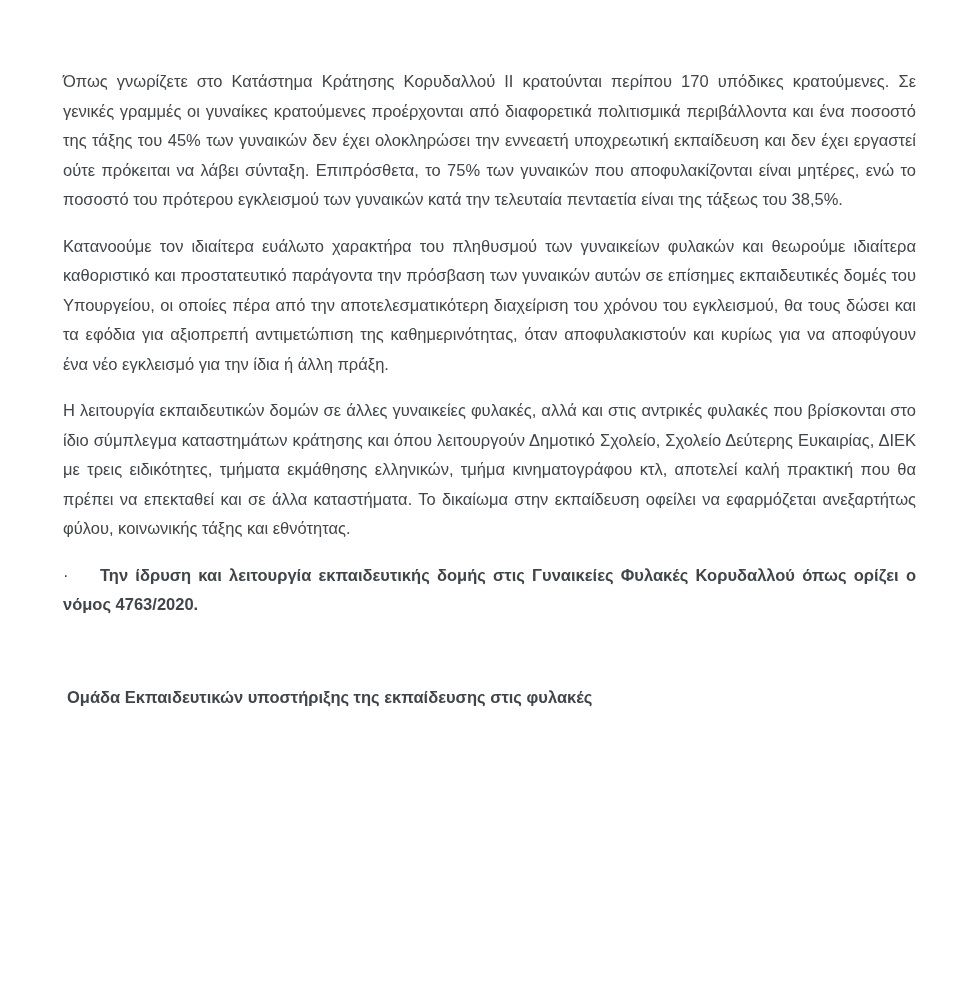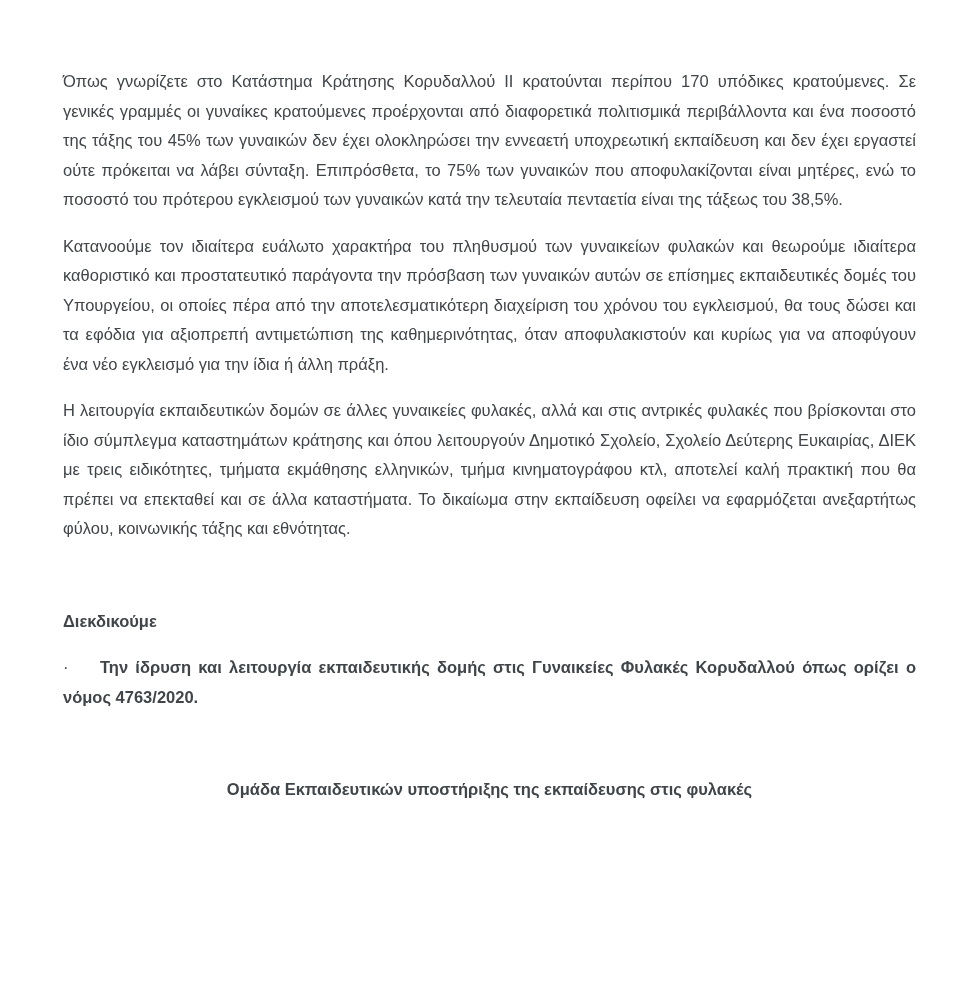--- a/index.html
+++ b/index.html
@@ -35,39 +35,38 @@
     margin: 15px 0 17px 0;
     font-weight: bold;
     text-align: justify;
   }
   .bullet-marker {
     display: inline-block;
     width: 37px;
     font-weight: normal;
   }
   .signature {
-    margin: 10px;
+    margin: 4px;
     padding-top: 46px;
     font-weight: bold;
-    text-align: center;
+    text-align: left;
   }
 </style>
 </head>
 <body>
 
 <div class="doc">
 
   <p class="para">Όπως γνωρίζετε στο Κατάστημα Κράτησης Κορυδαλλού ΙΙ κρατούνται περίπου 170 υπόδικες κρατούμενες. Σε γενικές γραμμές οι γυναίκες κρατούμενες προέρχονται από διαφορετικά πολιτισμικά περιβάλλοντα και ένα ποσοστό της τάξης του 45% των γυναικών δεν έχει ολοκληρώσει την εννεαετή υποχρεωτική εκπαίδευση και δεν έχει εργαστεί ούτε πρόκειται να λάβει σύνταξη. Επιπρόσθετα, το 75% των γυναικών που αποφυλακίζονται είναι μητέρες, ενώ το ποσοστό του πρότερου εγκλεισμού των γυναικών κατά την τελευταία πενταετία είναι της τάξεως του 38,5%.</p>
 
   <p class="para">Κατανοούμε τον ιδιαίτερα ευάλωτο χαρακτήρα του πληθυσμού των γυναικείων φυλακών και θεωρούμε ιδιαίτερα καθοριστικό και προστατευτικό παράγοντα την πρόσβαση των γυναικών αυτών σε επίσημες εκπαιδευτικές δομές του Υπουργείου, οι οποίες πέρα από την αποτελεσματικότερη διαχείριση του χρόνου του εγκλεισμού, θα τους δώσει και τα εφόδια για αξιοπρεπή αντιμετώπιση της καθημερινότητας, όταν αποφυλακιστούν και κυρίως για να αποφύγουν ένα νέο εγκλεισμό για την ίδια ή άλλη πράξη.</p>
 
   <p class="para">Η λειτουργία εκπαιδευτικών δομών σε άλλες γυναικείες φυλακές, αλλά και στις αντρικές φυλακές που βρίσκονται στο ίδιο σύμπλεγμα καταστημάτων κράτησης και όπου λειτουργούν Δημοτικό Σχολείο, Σχολείο Δεύτερης Ευκαιρίας, ΔΙΕΚ με τρεις ειδικότητες, τμήματα εκμάθησης ελληνικών, τμήμα κινηματογράφου κτλ, αποτελεί καλή πρακτική που θα πρέπει να επεκταθεί και σε άλλα καταστήματα. Το δικαίωμα στην εκπαίδευση οφείλει να εφαρμόζεται ανεξαρτήτως φύλου, κοινωνικής τάξης και εθνότητας.</p>
 
 
-  <p class="claims-heading">Διεκδικούμε</p>
 
   <p class="bullet">
     <span class="bullet-marker">·</span><span>Την ίδρυση και λειτουργία εκπαιδευτικής δομής στις Γυναικείες Φυλακές Κορυδαλλού όπως ορίζει ο νόμος 4763/2020.</span>
   </p>
 
 
   <p class="signature">Ομάδα Εκπαιδευτικών υποστήριξης της εκπαίδευσης στις φυλακές</p>
 
 </div>
 

